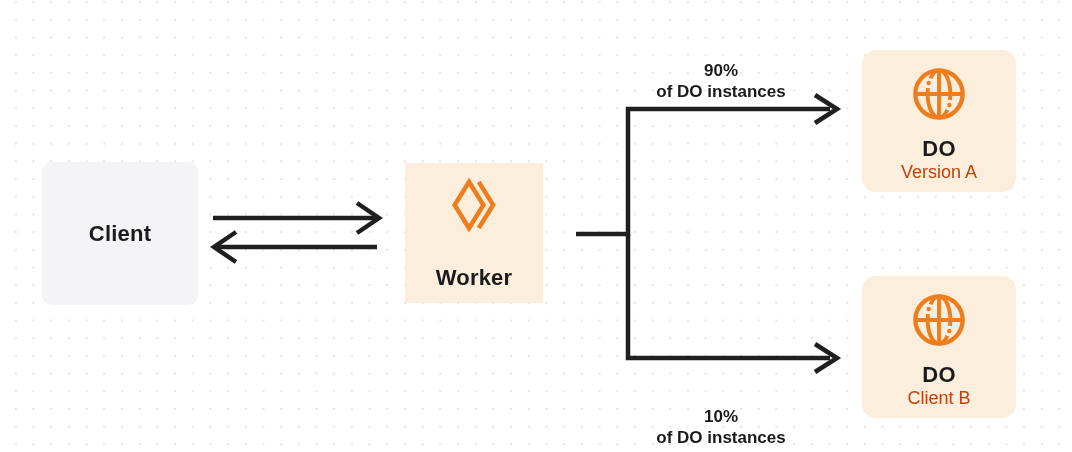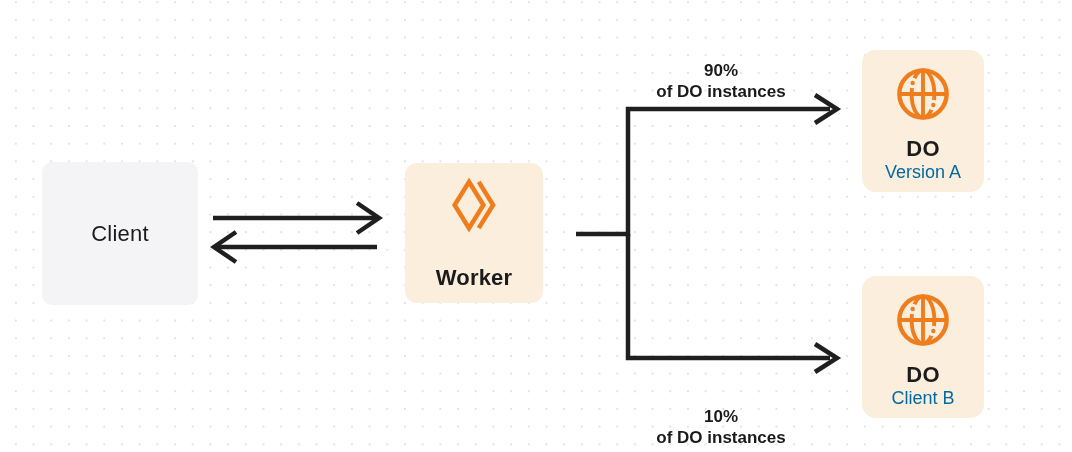--- a/index.html
+++ b/index.html
@@ -29,58 +29,58 @@
     box-sizing: border-box;
   }
   .client-box {
     left: 42px; top: 162px;
     width: 156px; height: 143px;
     background: #F4F4F6;
     border-radius: 10px;
   }
   .client-box .node-label {
     font-size: 22px;
-    font-weight: 400;
+    font-weight: 700;
     color: #1B1B1B;
     letter-spacing: 0.2px;
   }
   .worker-box {
     left: 405px; top: 163px;
     width: 138px; height: 140px;
     background: #FBEEDC;
-    border-radius: 12px;
+    border-radius: 0;
     gap: 26px;
   }
   .worker-box .node-label {
     font-size: 22px;
     font-weight: 700;
     color: #1B1B1B;
     letter-spacing: 0.2px;
   }
   .do-box {
     left: 862px;
-    width: 122px; height: 142px;
+    width: 154px; height: 142px;
     background: #FBEEDC;
     border-radius: 14px;
     padding-top: 4px;
   }
   .do-box-a { top: 50px; }
   .do-box-b { top: 276px; }
   .do-title {
     margin-top: 9px;
     font-size: 22px;
     font-weight: 700;
     color: #1B1B1B;
     line-height: 22px;
     letter-spacing: 0.2px;
   }
   .do-subtitle {
     font-size: 18px;
     font-weight: 400;
-    color: #0369a1;
+    color: #c2410c;
     line-height: 21px;
     margin-top: 2px;
   }
   .edge-label {
     position: absolute;
     width: 220px;
     text-align: center;
     font-size: 17px;
     font-weight: 700;
     line-height: 21px;

